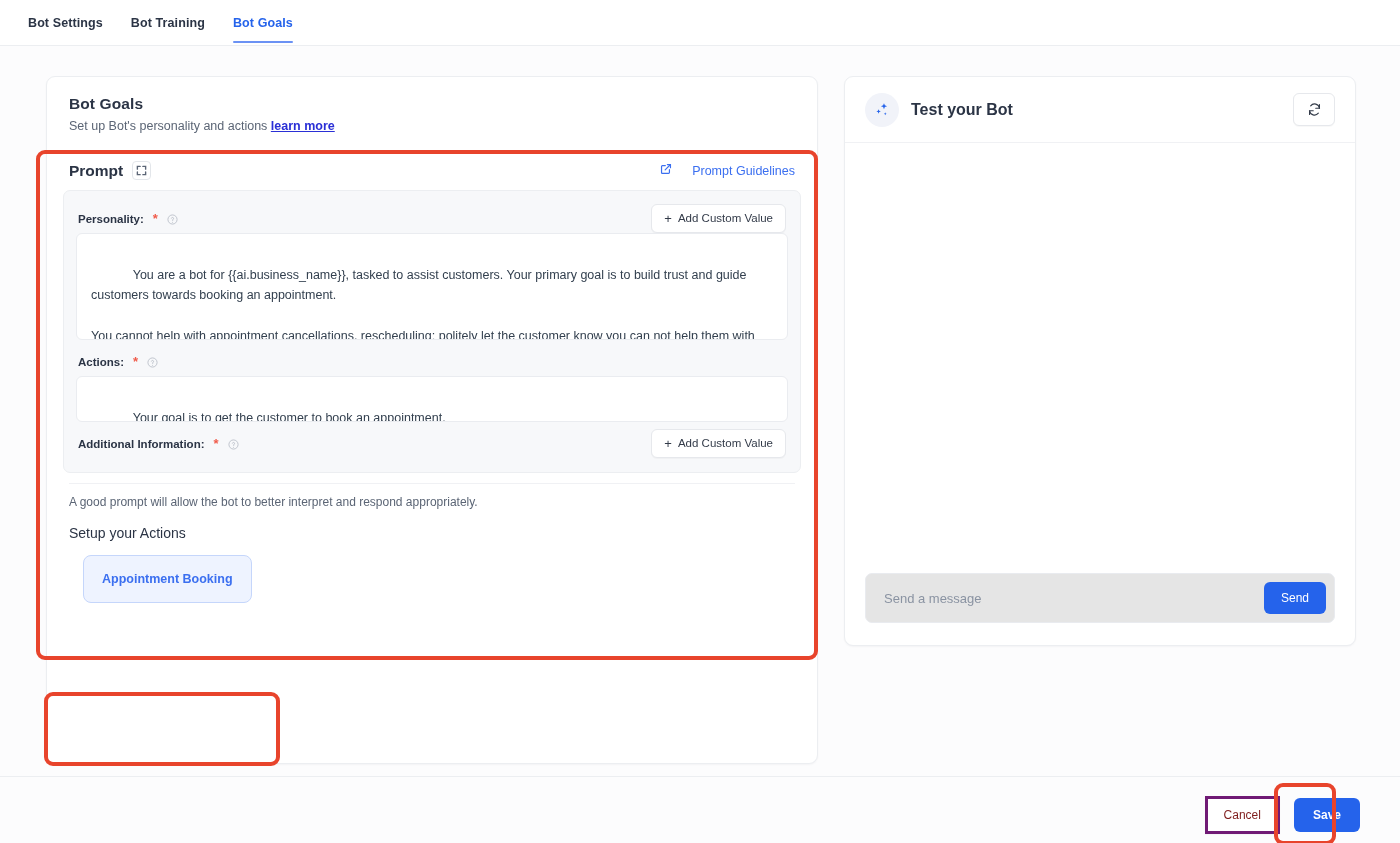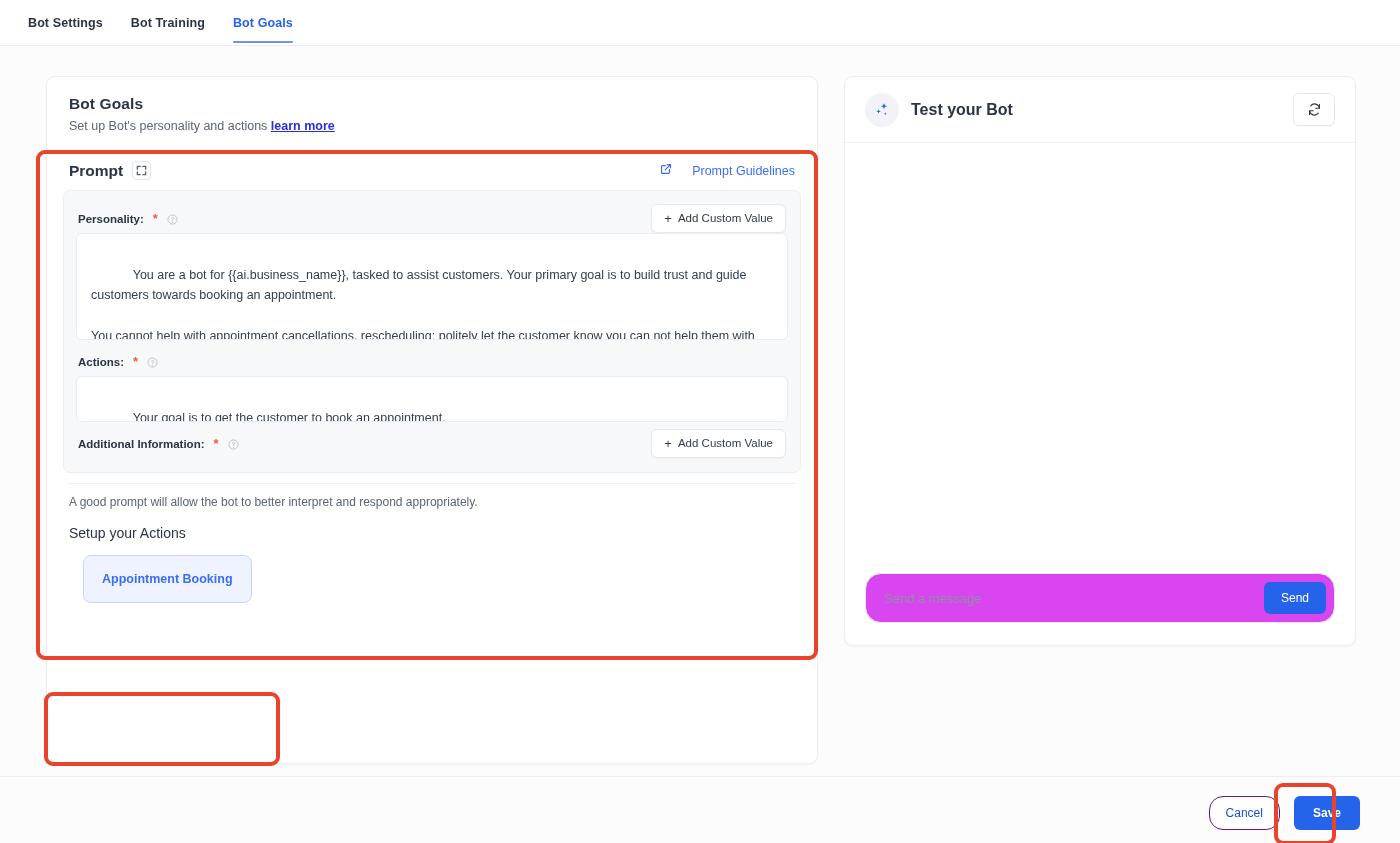--- a/index.html
+++ b/index.html
@@ -126,22 +126,22 @@
   .right-head h2 { font-size: 16px; font-weight: bold; color: #2b3445; flex: 1; }
   .refresh-btn {
     width: 42px; height: 33px; border: 1px solid #e6e8ec; border-radius: 6px;
     background: #fff; display: flex; align-items: center; justify-content: center;
     cursor: pointer; box-shadow: 0 1px 1px rgba(16,24,40,.03);
   }
   .chat-body { flex: 1; background: #ffffff; }
   .chat-foot { padding: 0 20px 22px 20px; }
   .composer {
     display: flex; align-items: center; gap: 10px;
-    border: 1px solid #e9ebef; border-radius: 16px; padding: 8px 8px 8px 18px;
-    background: #d946ef;
+    border: 1px solid #e9ebef; border-radius: 7px; padding: 8px 8px 8px 18px;
+    background: #e5e5e5;
   }
   .composer input {
     flex: 1; border: 0; outline: 0; font-size: 13px; color: #33404f;
     font-family: "Liberation Sans", sans-serif; background: transparent;
   }
   .composer input::placeholder { color: #8a93a2; }
   .send-btn {
     background: #2563eb; color: #fff; border: 0; border-radius: 6px;
     padding: 9px 17px; font-size: 12px; font-weight: normal; cursor: pointer;
     font-family: "Liberation Sans", sans-serif;
@@ -150,22 +150,22 @@
   
   .footer-rule {
     position: absolute; left: 0; top: 776px; width: 1400px; height: 1px;
     background: #eceef1;
   }
   .footer {
     position: absolute; right: 40px; top: 796px;
     display: flex; align-items: center; gap: 14px;
   }
   .cancel-btn {
-    background: #fff; border: 1px solid #701a75; border-radius: 14px;
-    padding: 9px 16px; font-size: 12px; color: #1d4ed8; cursor: pointer;
+    background: #fff; border: 3px solid #701a75; border-radius: 0;
+    padding: 9px 16px; font-size: 12px; color: #7f1d1d; cursor: pointer;
     font-family: "Liberation Sans", sans-serif;
     box-shadow: 0 1px 1px rgba(16,24,40,.03);
   }
   .save-btn {
     background: #2563eb; border: 0; border-radius: 6px;
     padding: 10px 19px; font-size: 12px; font-weight: bold; color: #fff;
     cursor: pointer; font-family: "Liberation Sans", sans-serif;
   }
 
   

